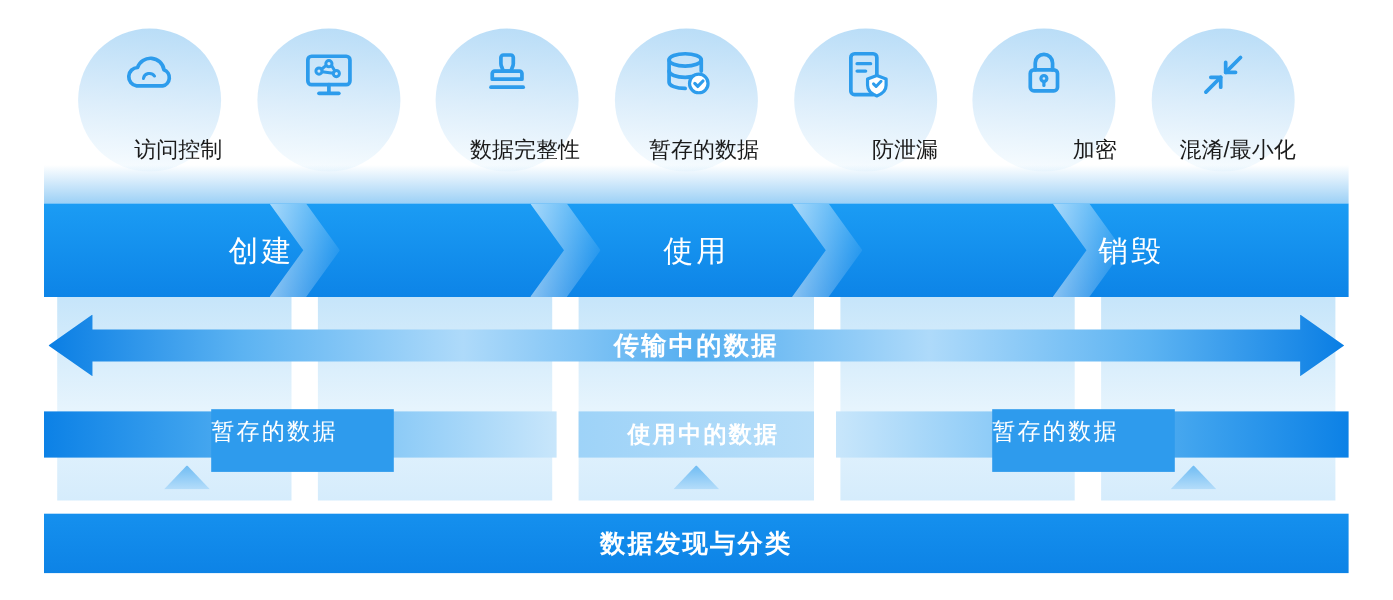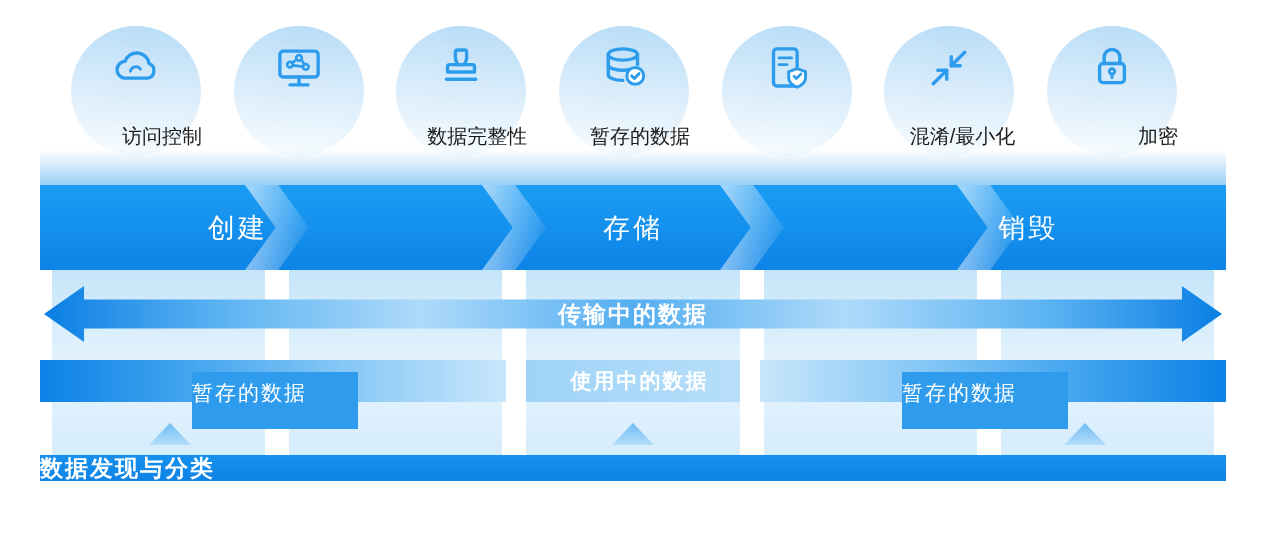--- a/index.html
+++ b/index.html
@@ -36,41 +36,41 @@
   .band4{left:764px;width:213px;} .band5{left:1001px;width:213px;}
 
   
   .transit-arrow { position:absolute; left:44px; top:286px; width:1178px; height:56px; z-index:2;
     clip-path:polygon(0 50%,3.4% 0,3.4% 24%,96.6% 24%,96.6% 0,100% 50%,96.6% 100%,96.6% 76%,3.4% 76%,3.4% 100%);
     background:linear-gradient(90deg,#0a7ee4 0%,#5cb3f2 15%,#aedafa 32%,#54aef0 50%,#aedafa 68%,#5cb3f2 85%,#0a7ee4 100%); }
   .transit-label { position:absolute; left:0; top:50%; transform:translateY(-50%); width:100%;
                    text-align:center; color:#ffffff; font-size:23px; font-weight:700; letter-spacing:2px; }
 
   
-  .seg { position:absolute; top:360px; height:42px; z-index:2;padding-left:13px; }
+  .seg { position:absolute; top:374px; height:42px; z-index:2;padding-left:13px; }
   .seg-left  { left:40px;  width:466px; background:linear-gradient(90deg,#0c81e6 0%,#3fa3ee 30%,#8fccf7 70%,#c8e6fb 100%); }
   .seg-mid   { left:526px; width:214px; background:linear-gradient(90deg,#9ed3f8 0%,#b7def9 100%);
                display:flex; align-items:center; justify-content:center; }
   .seg-right { left:760px; width:466px; background:linear-gradient(90deg,#c8e6fb 0%,#8fccf7 30%,#3fa3ee 70%,#0c81e6 100%); }
   .seg-mid-label { color:#ffffff; font-size:21px; font-weight:700; letter-spacing:2px; }
   .chip { position:absolute; top:372px; height:57px; line-height:42px; z-index:3; background:#2e9bed;
           color:#ffffff; font-size:21px; font-weight:500; text-align:left; letter-spacing:2px; }
   .chip-left  { left:192px; width:166px; }
   .chip-right { left:902px; width:166px; }
 
   
   .up-arrow { position:absolute; top:423px; width:42px; height:22px; z-index:2;
               clip-path:polygon(50% 0,100% 100%,0 100%);
               background:linear-gradient(180deg,#6fbcf3 0%,#b5ddfa 100%); }
   .ua1{left:149px;} .ua2{left:612px;} .ua3{left:1064px;}
 
   
-  .bottom-bar { position:absolute; left:40px; top:455px; width:1186px; height:26px; z-index:2;
+  .bottom-bar { position:absolute; left:40px; top:467px; width:1186px; height:54px; z-index:2;
                 background:linear-gradient(180deg,#1590ee 0%,#0d83e6 100%);
-                display:flex; align-items:center; }
+                display:flex; align-items:center; justify-content:center; }
   .bottom-label { color:#ffffff; font-size:23px; font-weight:700; letter-spacing:2px; }
 
   svg { display:block; }
 </style>
 </head>
 <body>
 
 <div class="canvas">
 
   <div class="cap-row">
@@ -136,65 +136,66 @@
       <div class="cap-circle"></div>
       <span class="cap-icon">
         <svg width="54" height="54" viewBox="0 0 48 48" fill="none" stroke="#2D9CEC" stroke-width="3" stroke-linecap="round" stroke-linejoin="round">
           <rect x="12" y="7" width="21" height="33" rx="3"></rect>
           <line x1="17" y1="15" x2="28" y2="15" stroke-width="2.6"></line>
           <line x1="17" y1="21" x2="24" y2="21" stroke-width="2.6"></line>
           <path d="M33 24.5l7.5 2.8v5.2c0 4.3-3.2 7-7.5 8.6c-4.3-1.6-7.5-4.3-7.5-8.6v-5.2Z" fill="#ffffff" stroke-width="2.6"></path>
           <path d="M30.3 31.3l2.1 2.1 4-4.2" stroke-width="2.4"></path>
         </svg>
       </span>
+      <div class="cap-label">防泄漏</div>
+    </div>
+
+    <div class="cap">
+      <div class="cap-circle"></div>
+      <span class="cap-icon">
+        <svg width="54" height="54" viewBox="0 0 48 48" fill="none" stroke="#2D9CEC" stroke-width="3" stroke-linecap="round" stroke-linejoin="round">
+          <path d="M17 20v-5.5a7 7 0 0 1 14 0V20"></path>
+          <rect x="13" y="20" width="22" height="17" rx="3"></rect>
+          <circle cx="24" cy="27" r="2.4" stroke-width="2.6"></circle>
+          <line x1="24" y1="29.8" x2="24" y2="32.6" stroke-width="2.6"></line>
+        </svg>
+      </span>
+      <div class="cap-label">加密</div>
     </div>
 
     <div class="cap">
       <div class="cap-circle"></div>
       <span class="cap-icon">
         <svg width="54" height="54" viewBox="0 0 48 48" fill="none" stroke="#2D9CEC" stroke-width="3" stroke-linecap="round" stroke-linejoin="round">
           <line x1="38" y1="10" x2="26" y2="22"></line>
           <polyline points="26,14 26,22 34,22"></polyline>
           <line x1="10" y1="38" x2="22" y2="26"></line>
           <polyline points="22,34 22,26 14,26"></polyline>
         </svg>
       </span>
       <div class="cap-label">混淆/最小化</div>
-    </div>
-
-    <div class="cap">
-      <div class="cap-circle"></div>
-      <span class="cap-icon">
-        <svg width="54" height="54" viewBox="0 0 48 48" fill="none" stroke="#2D9CEC" stroke-width="3" stroke-linecap="round" stroke-linejoin="round">
-          <path d="M17 20v-5.5a7 7 0 0 1 14 0V20"></path>
-          <rect x="13" y="20" width="22" height="17" rx="3"></rect>
-          <circle cx="24" cy="27" r="2.4" stroke-width="2.6"></circle>
-          <line x1="24" y1="29.8" x2="24" y2="32.6" stroke-width="2.6"></line>
-        </svg>
-      </span>
-      <div class="cap-label">加密</div>
     </div>
 
   </div>
 
   <div class="fade-band"></div>
 
   <div class="col-band band1"></div>
   <div class="col-band band2"></div>
   <div class="col-band band3"></div>
   <div class="col-band band4"></div>
   <div class="col-band band5"></div>
 
   <div class="stage-banner">
     <div class="chev chev1"></div>
     <div class="chev chev2"></div>
     <div class="chev chev3"></div>
     <div class="chev chev4"></div>
     <div class="stage">创建</div>
-    <div class="stage">存储</div>
+    <div class="stage">使用</div>
     <div class="stage">销毁</div>
   </div>
 
   <div class="transit-arrow">
     <div class="transit-label">传输中的数据</div>
   </div>
 
   <div class="seg seg-left"></div>
   <div class="seg seg-mid">
     <span class="seg-mid-label">使用中的数据</span>

